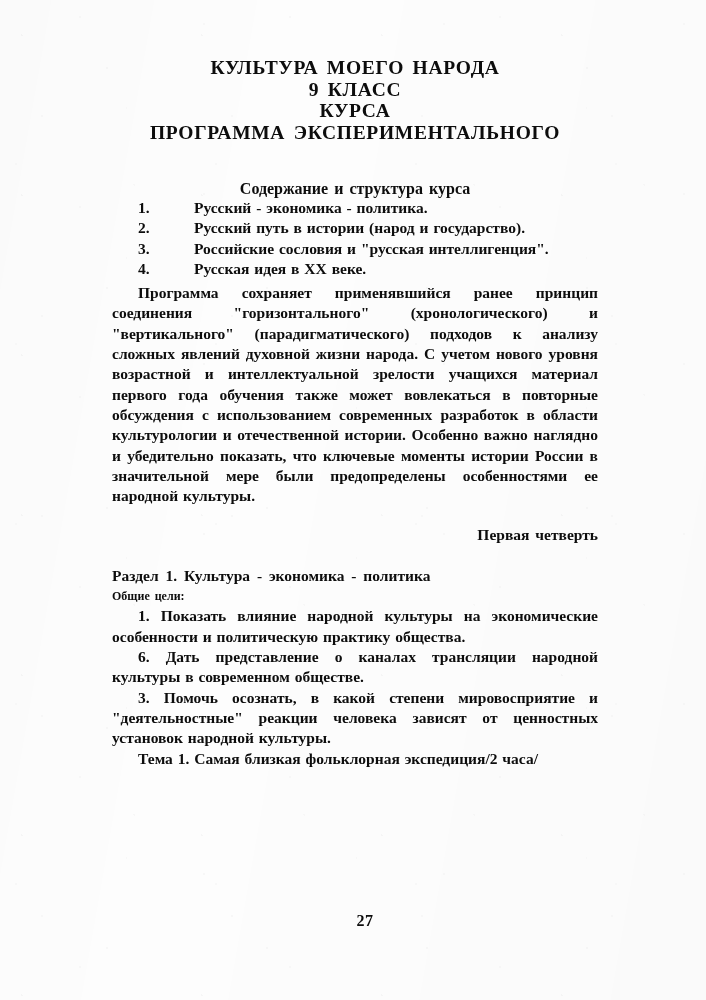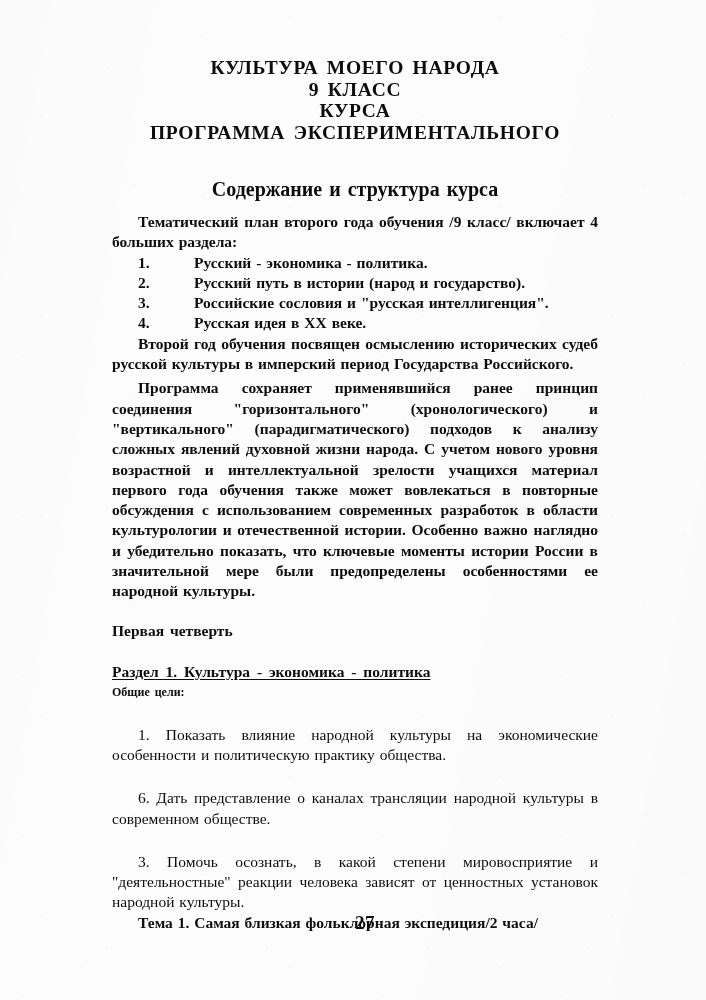--- a/index.html
+++ b/index.html
@@ -58,46 +58,45 @@
     letter-spacing: 0.7px;
     word-spacing: 3px;
     margin: 0;
     padding-top: 57px;
   }
   .doc-title .tline { display: block; }
 
   .subtitle {
     text-align: center;
     font-weight: bold;
-    font-size: 20px;
+    font-size: 16px;
     line-height: 18px;
     word-spacing: 2px;
     margin: 0;
     padding-top: 37px;
   }
 
   .center-head {
-    text-align: left;
+    text-align: right;
     font-weight: bold;
     font-size: 15.5px;
     line-height: 18px;
     word-spacing: 2px;
     margin: 0;
     padding-top: 20px;
   }
 
   .section-head {
     font-weight: bold;
     font-size: 15.5px;
     line-height: 20px;
     margin: 0;
     padding-top: 22px;
   }
   .section-head .u {
-    text-decoration: underline;
     text-underline-offset: 2px;
     word-spacing: 3px;
     text-align: right;
   }
 
   .sub-head {
     font-weight: bold;
     font-size: 12px;
     line-height: 20px;
     margin: 0;
@@ -134,39 +133,38 @@
   }
   .main-list .num {
     width: 56px;
     flex: 0 0 56px;
   }
   .main-list .txt { flex: 1 1 auto; }
 
   
   .goals { margin: 0; padding: 0; list-style: none; }
   .goals li {
-    font-weight: normal;
+    font-weight: bold;
     font-size: 15.5px;
     line-height: 20.3px;
     text-align: justify;
     text-justify: inter-word;
     text-indent: 26px;
     word-spacing: 1px;
-    margin-top: 23px;
   }
 
   
   .page-number {
     position: absolute;
     left: 0;
     right: 0;
     top: 912px;
     text-align: center;
     font-weight: bold;
-    font-size: 19px;
+    font-size: 16px;
     letter-spacing: 0.5px;
     padding-left: 24px;
   }
 
   .lastline { text-align: left; text-indent: 26px; }
 </style>
 </head>
 <body>
 
 <div class="page">
@@ -175,42 +173,40 @@
 
     <h1 class="doc-title">
       <span class="tline">КУЛЬТУРА МОЕГО НАРОДА</span>
       <span class="tline">9 КЛАСС</span>
       <span class="tline">КУРСА</span>
       <span class="tline">ПРОГРАММА ЭКСПЕРИМЕНТАЛЬНОГО</span>
     </h1>
 
     <h2 class="subtitle">Содержание и структура курса</h2>
 
-    <p class="body gap-top">Тематический план второго года обучения /9 класс/ включает 4 больших раздела:</p>
 
     <ul class="main-list">
       <li>
         <span class="num">1.</span>
         <span class="txt">Русский - экономика - политика.</span>
       </li>
       <li>
         <span class="num">2.</span>
         <span class="txt">Русский путь в истории (народ и государство).</span>
       </li>
       <li>
         <span class="num">3.</span>
         <span class="txt">Российские сословия и "русская интеллигенция".</span>
       </li>
       <li>
         <span class="num">4.</span>
         <span class="txt">Русская идея в XX веке.</span>
       </li>
     </ul>
 
-    <p class="body">Второй год обучения посвящен осмыслению исторических судеб русской культуры в имперский период Государства Российского.</p>
 
     <p class="body gap-sm">Программа сохраняет применявшийся ранее принцип соединения "горизонтального" (хронологического) и "вертикального" (парадигматического) подходов к анализу сложных явлений духовной жизни народа. С учетом нового уровня возрастной и интеллектуальной зрелости учащихся материал первого года обучения также может вовлекаться в повторные обсуждения с использованием современных разработок в области культурологии и отечественной истории. Особенно важно наглядно и убедительно показать, что ключевые моменты истории России в значительной мере были предопределены особенностями ее народной культуры.</p>
 
     <h2 class="center-head">Первая четверть</h2>
 
     <h3 class="section-head">
       <span class="u">Раздел 1. Культура - экономика - политика</span>
     </h3>
 
     <div class="sub-head">Общие цели:</div>

